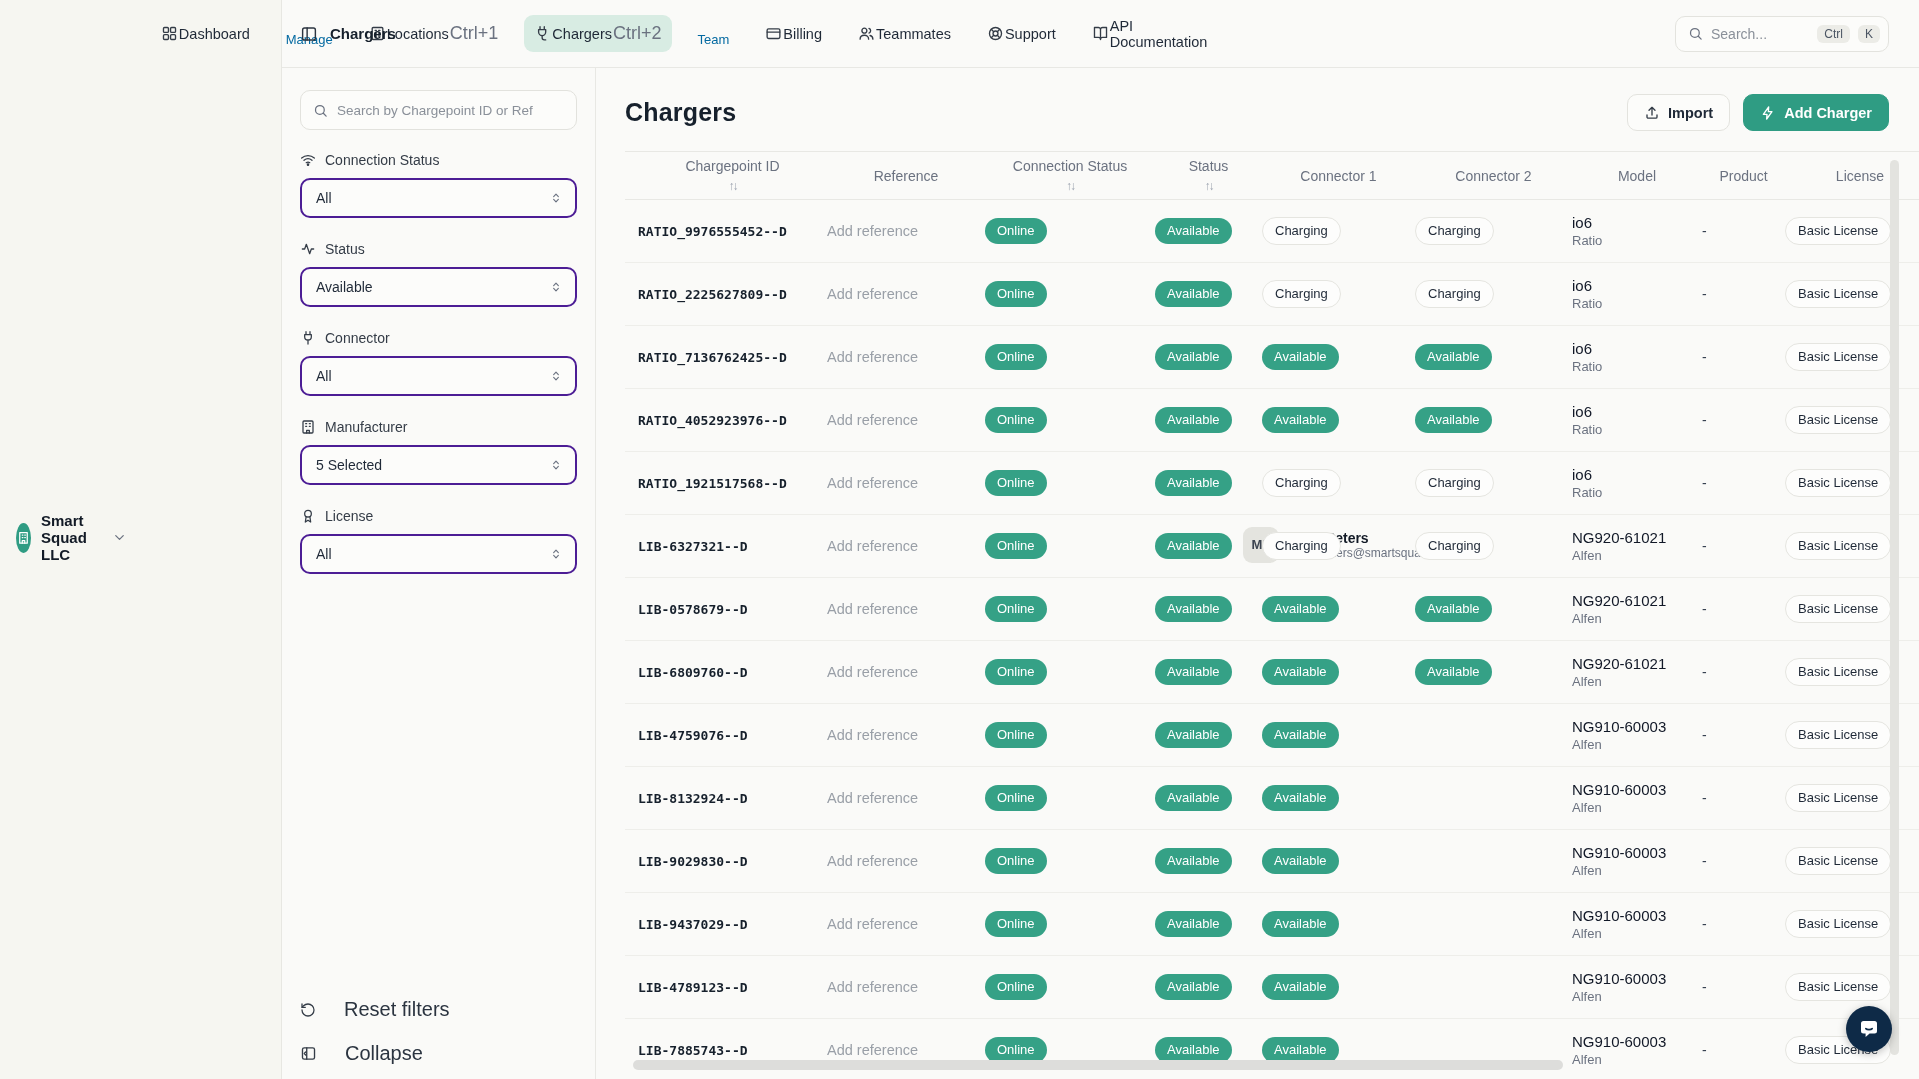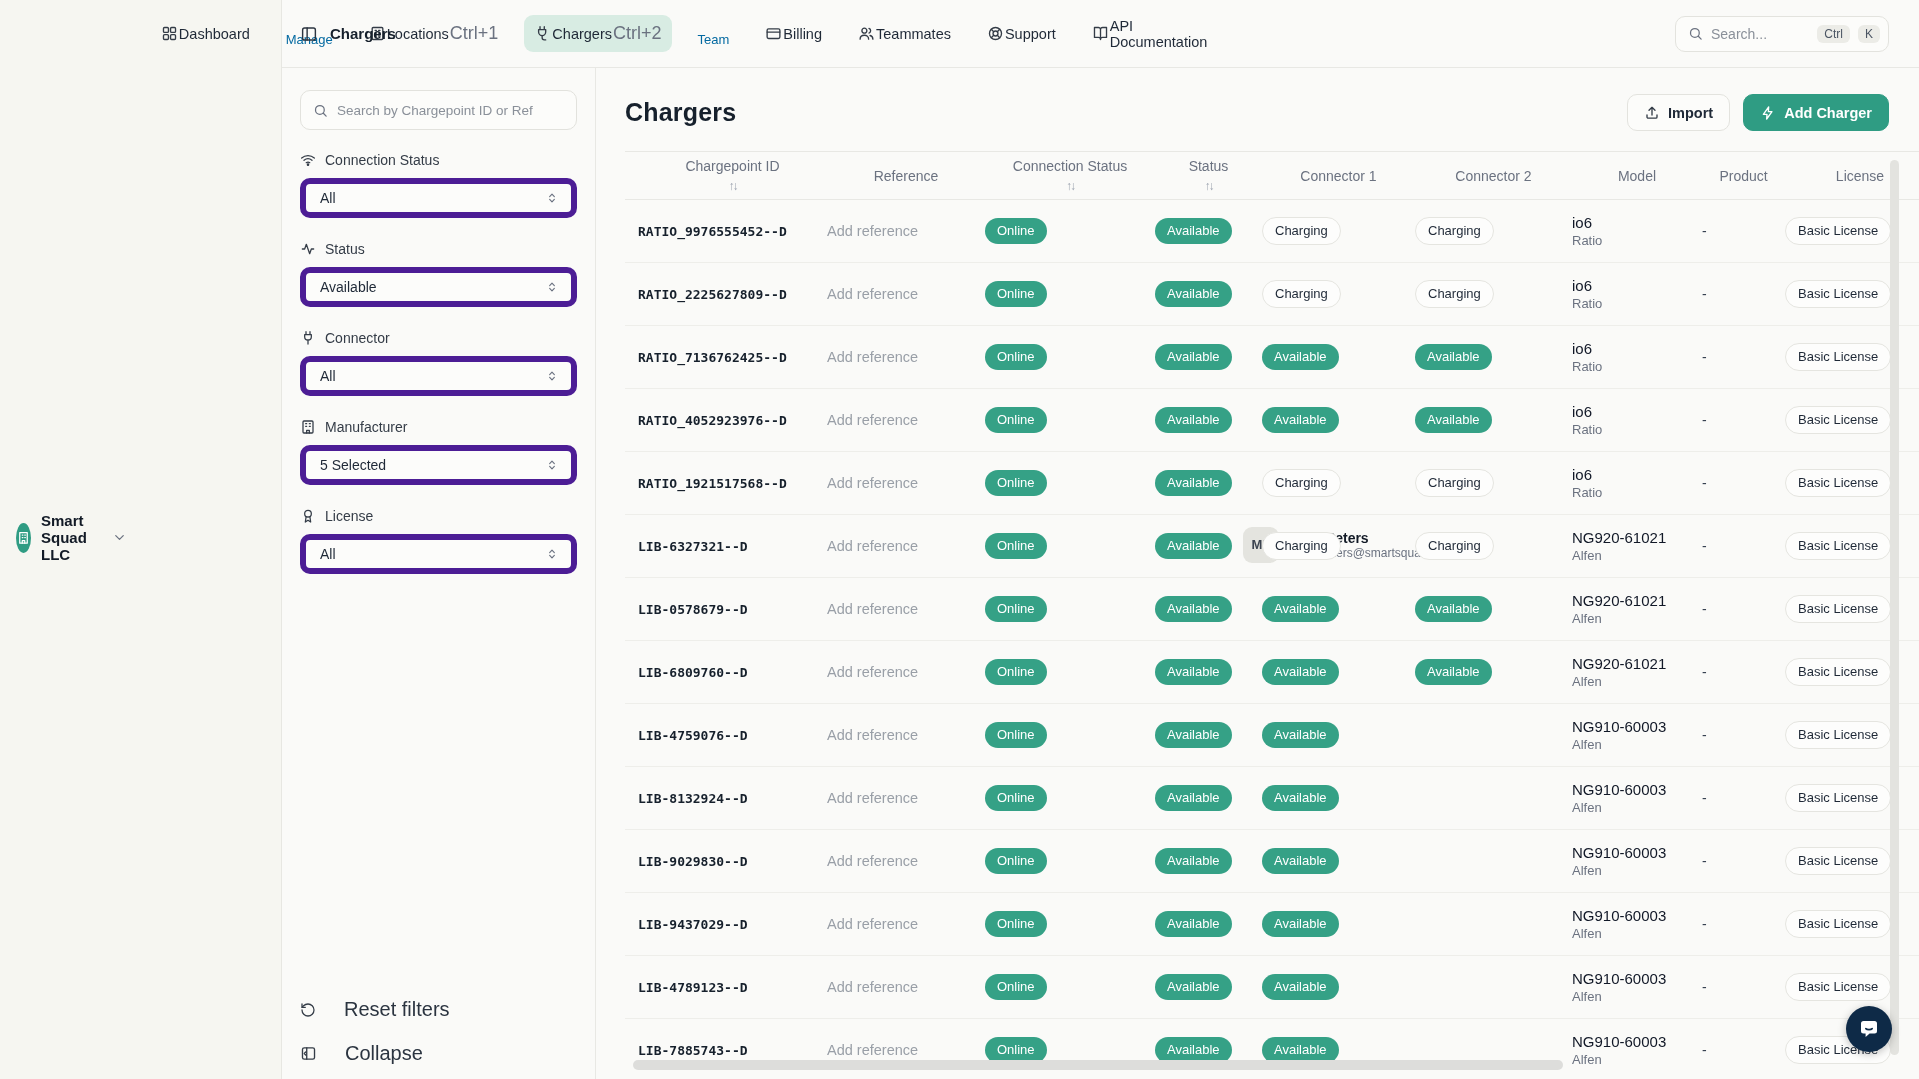--- a/index.html
+++ b/index.html
@@ -73,21 +73,21 @@
   }
   .f-search {
     height:40px; border:1px solid #e2e2dd; border-radius:10px; background:#fcfcfa;
     display:flex; align-items:center; gap:9px; padding:0 12px; color:#8a9099; cursor:text;
     margin-bottom:22px;
   }
   .f-search .ph { font-size:13.5px; white-space:nowrap; overflow:hidden; }
   .f-group { margin-bottom:23px; }
   .f-label { display:flex; align-items:center; gap:9px; font-size:14px; color:#343c47; margin-bottom:10px; }
   .select {
-    height:40px; border:6px solid #4c1d95; border-radius:10px; background:#fcfcfa;
+    height:40px; border:2px solid #4c1d95; border-radius:10px; background:#fcfcfa;
     display:flex; align-items:center; justify-content:space-between;
     padding:0 12px 0 14px; font-size:14px; color:#1f2937; cursor:pointer;
   }
   .f-bottom { position:absolute; left:18px; bottom:14px; display:flex; flex-direction:column; gap:21px; }
   .f-action { display:flex; align-items:center; gap:28px; font-size:20px; color:#2b3440; cursor:pointer; }
 
   
   .main { flex:1; min-width:0; position:relative; overflow:hidden; padding:0 0 0 29px; }
   .main-head { display:flex; align-items:center; justify-content:space-between; margin:26px 30px 20px 0; }
   .page-title { font-size:25px; font-weight:700; color:#16202c; letter-spacing:.2px; }

